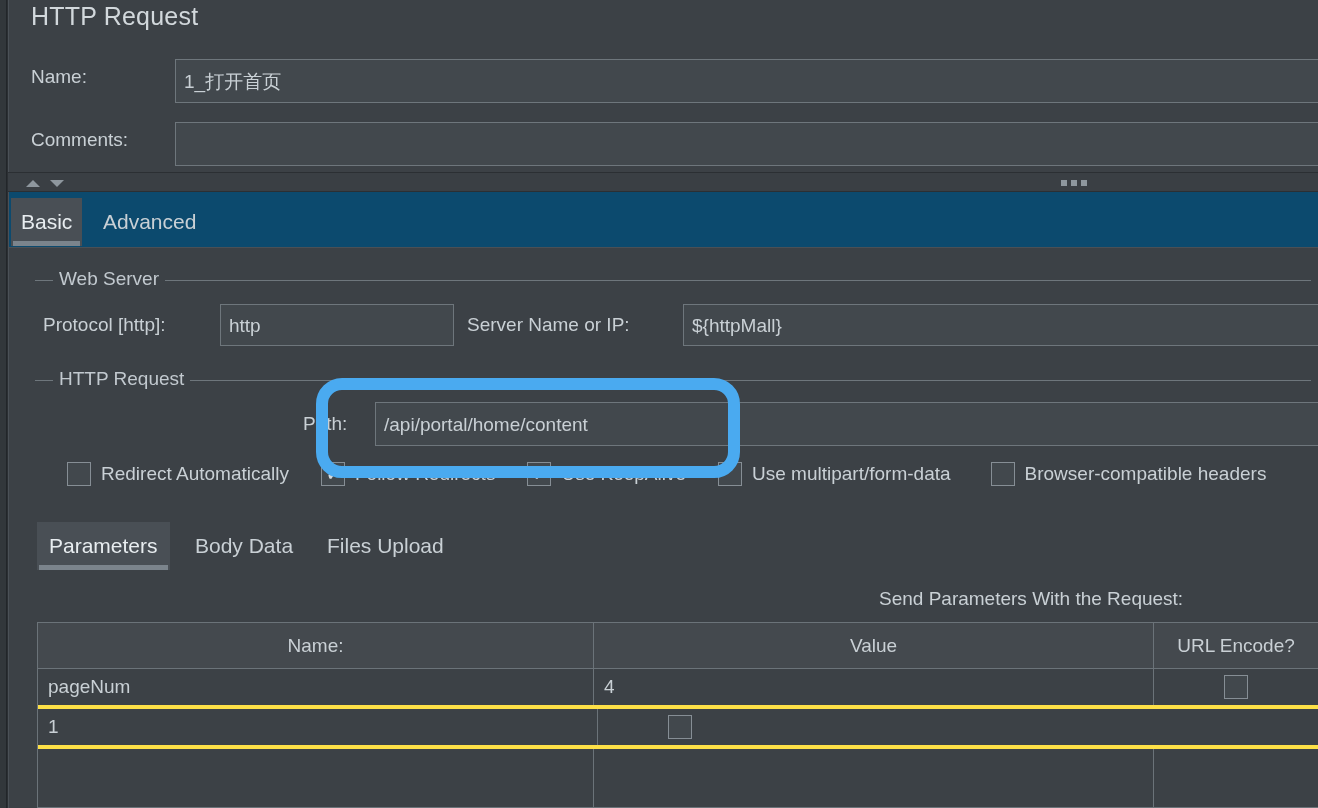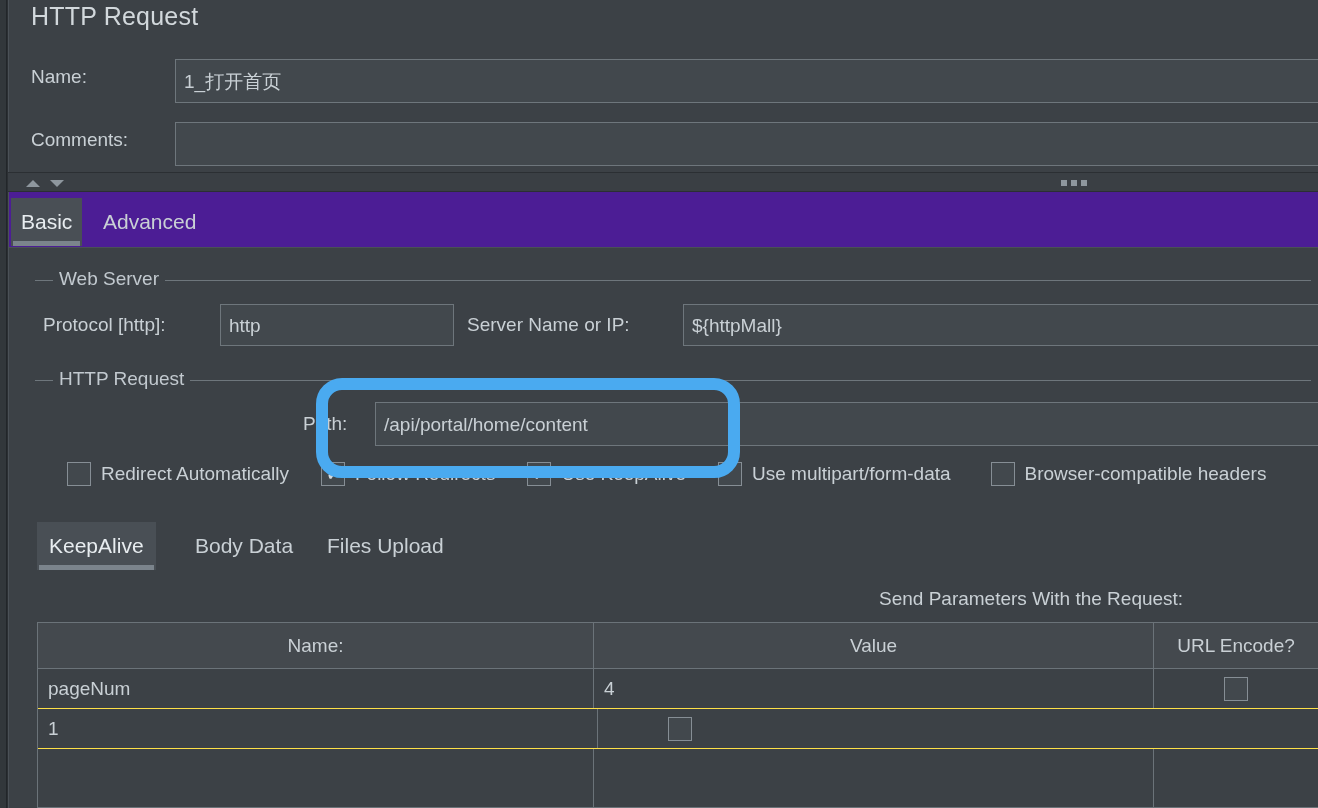--- a/index.html
+++ b/index.html
@@ -93,21 +93,21 @@
     width: 1310px; height: 616px;
     background: #3c4146;
     border-left: 1px solid #4b5157;
   }
 
   
   .tabbar-top {
     position: absolute;
     left: 0; top: 0;
     width: 100%; height: 56px;
-    background: #4c1d95;
+    background: #0c4a6e;
     border-bottom: 1px solid #4a5056;
   }
   .tab {
     position: absolute; top: 6px;
     height: 48px;
     padding: 0 10px;
     display: flex; align-items: center;
     font-size: 21px;
     color: #c9d0d5;
     background: transparent;
@@ -219,21 +219,21 @@
     overflow: hidden;
   }
   .ptable-head { display: flex; height: 46px; background: #44494e; border-bottom: 1px solid #6b7379; }
   .ptable-head .th {
     display: flex; align-items: center; justify-content: center;
     font-size: 19px; color: #c9d0d5;
     border-right: 1px solid #6b7379;
     height: 100%;
   }
   .ptable-head .th:last-child { border-right: none; }
-  .prow { display: flex; height: 40px; border-bottom: 1px solid #fde047; }
+  .prow { display: flex; height: 40px; border-bottom: 4px solid #fde047; }
   .prow .td {
     display: flex; align-items: center;
     font-size: 19px; color: #c9d0d5;
     border-right: 1px solid #6b7379;
     padding-left: 10px;
     height: 100%;
   }
   .prow .td:last-child { border-right: none; }
   .prow .td.center { justify-content: center; padding-left: 0; }
   .prow.empty { height: 66px; border-bottom: none; }
@@ -329,21 +329,21 @@
         </div>
         <div class="cb-item">
           <span class="cbox"></span>
           <span class="cb-label">Browser-compatible headers</span>
         </div>
       </div>
     </div>
 
     <div style="position:absolute; left:28px; top:330px; width:1274px; height:48px;">
       <div class="subtab active" style="left:0px;">
-        <span>KeepAlive</span>
+        <span>Parameters</span>
       </div>
       <div class="subtab" style="left:146px;">
         <span>Body Data</span>
       </div>
       <div class="subtab" style="left:278px;">
         <span>Files Upload</span>
       </div>
     </div>
 
     <div class="send-label" style="left:870px; top:396px;">Send Parameters With the Request:</div>

